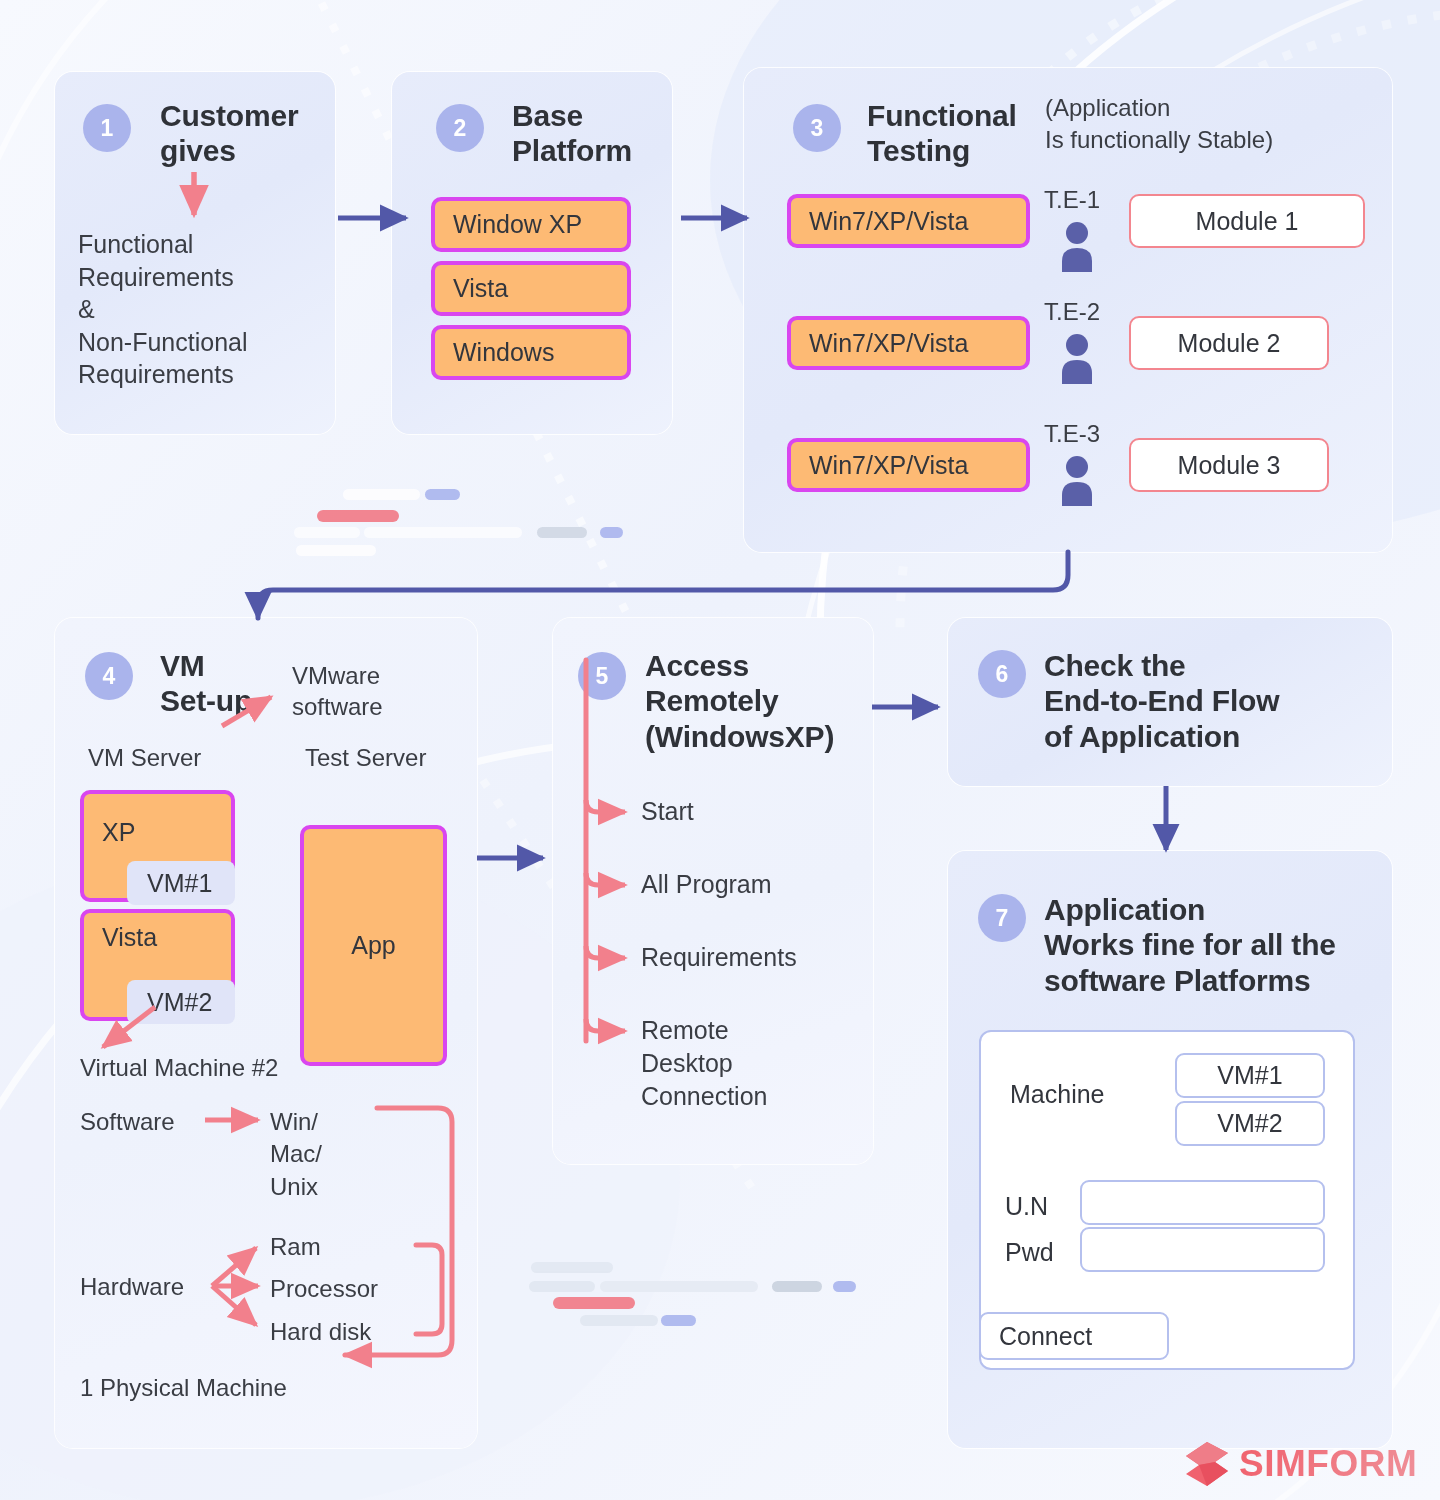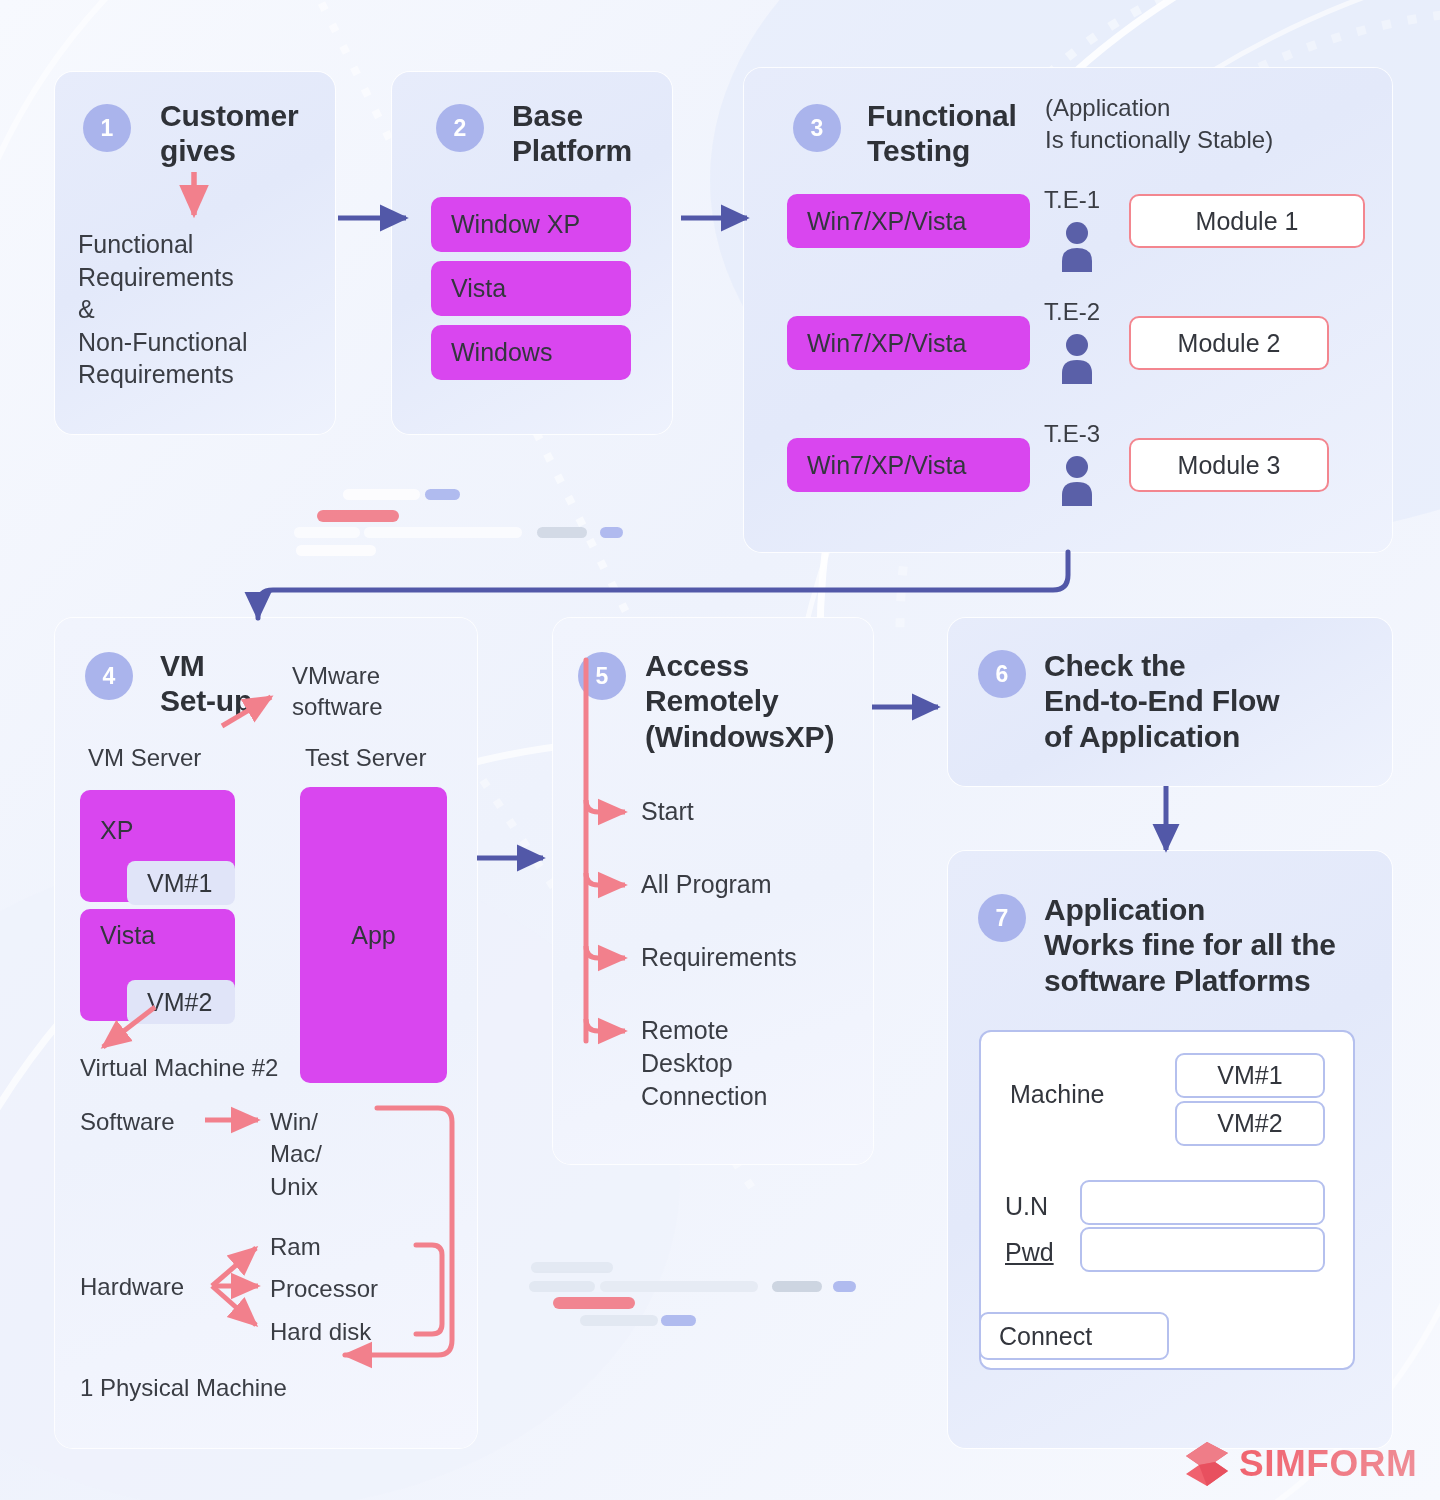--- a/index.html
+++ b/index.html
@@ -58,22 +58,22 @@
   .small-txt {
     position:absolute;
     font-size:24px;
     line-height:1.3;
     color:#3a3d44;
   }
 
   
   .wbox {
     position:absolute;
-    background:#d946ef;
-    border:2px solid #d946ef;
+    background:#fdba74;
+    border:4px solid #d946ef;
     border-radius:10px;
     display:flex; align-items:center;
     padding-left:18px;
     font-size:25px;
     color:#33363d;
     text-align:center;
   }
   .wbox.center { justify-content:center; padding-left:0; }
   .rbox {
     position:absolute;
@@ -290,21 +290,21 @@
   <div class="small-txt" style="left:292px;top:660px;width:150px;white-space:pre-line;">VMware
 software</div>
   <div class="small-txt" style="left:88px;top:742px;">VM Server</div>
   <div class="small-txt" style="left:305px;top:742px;">Test Server</div>
 
   <div class="wbox" style="left:80px;top:790px;width:155px;height:112px;align-items:flex-start;padding-top:24px;">XP</div>
   <div class="vmtag" style="left:127px;top:861px;width:108px;height:44px;">VM#1</div>
   <div class="wbox" style="left:80px;top:909px;width:155px;height:112px;align-items:flex-start;padding-top:10px;">Vista</div>
   <div class="vmtag" style="left:127px;top:980px;width:108px;height:44px;">VM#2</div>
 
-  <div class="wbox center" style="left:300px;top:787px;width:147px;height:296px;">App</div>
+  <div class="wbox center" style="left:300px;top:825px;width:147px;height:241px;">App</div>
 
   <div class="small-txt" style="left:80px;top:1052px;">Virtual Machine #2</div>
 
   <div class="small-txt" style="left:80px;top:1106px;">Software</div>
   <div class="small-txt" style="left:270px;top:1106px;width:120px;white-space:pre-line;line-height:1.35;">Win/
 Mac/
 Unix</div>
 
   <div class="small-txt" style="left:80px;top:1271px;">Hardware</div>
   <div class="small-txt" style="left:270px;top:1231px;">Ram</div>
@@ -337,21 +337,21 @@
 Works fine for all the
 software Platforms</div>
 
   <div class="formpanel" style="left:979px;top:1030px;width:376px;height:340px;"></div>
   <div class="flabel" style="left:1010px;top:1080px;">Machine</div>
   <div class="fopt" style="left:1175px;top:1053px;width:150px;height:45px;">VM#1</div>
   <div class="fopt" style="left:1175px;top:1101px;width:150px;height:45px;">VM#2</div>
 
   <div class="flabel" style="left:1005px;top:1192px;">U.N</div>
   <div class="field" style="left:1080px;top:1180px;width:245px;height:45px;"></div>
-  <div class="flabel" style="left:1005px;top:1238px;text-decoration:underline;">Pwd</div>
+  <div class="flabel" style="left:1005px;top:1238px;">Pwd</div>
   <div class="field" style="left:1080px;top:1227px;width:245px;height:45px;"></div>
 
   <div class="fbtn" style="left:979px;top:1312px;width:190px;height:48px;">Connect</div>
 
   <div class="logo" style="left:1185px;top:1440px;">
     <svg width="44" height="48" viewBox="0 0 44 48">
       <path d="M22 2 L43 13 L30 22 L43 31 L22 46 L1 34 L14 25 L1 16 Z" fill="#f0626e"></path>
       <path d="M22 2 L43 13 L30 22 L14 25 L1 16 Z" fill="#ef7d88"></path>
       <path d="M30 22 L43 31 L22 46 L14 25 Z" fill="#e8505f"></path>
     </svg>

